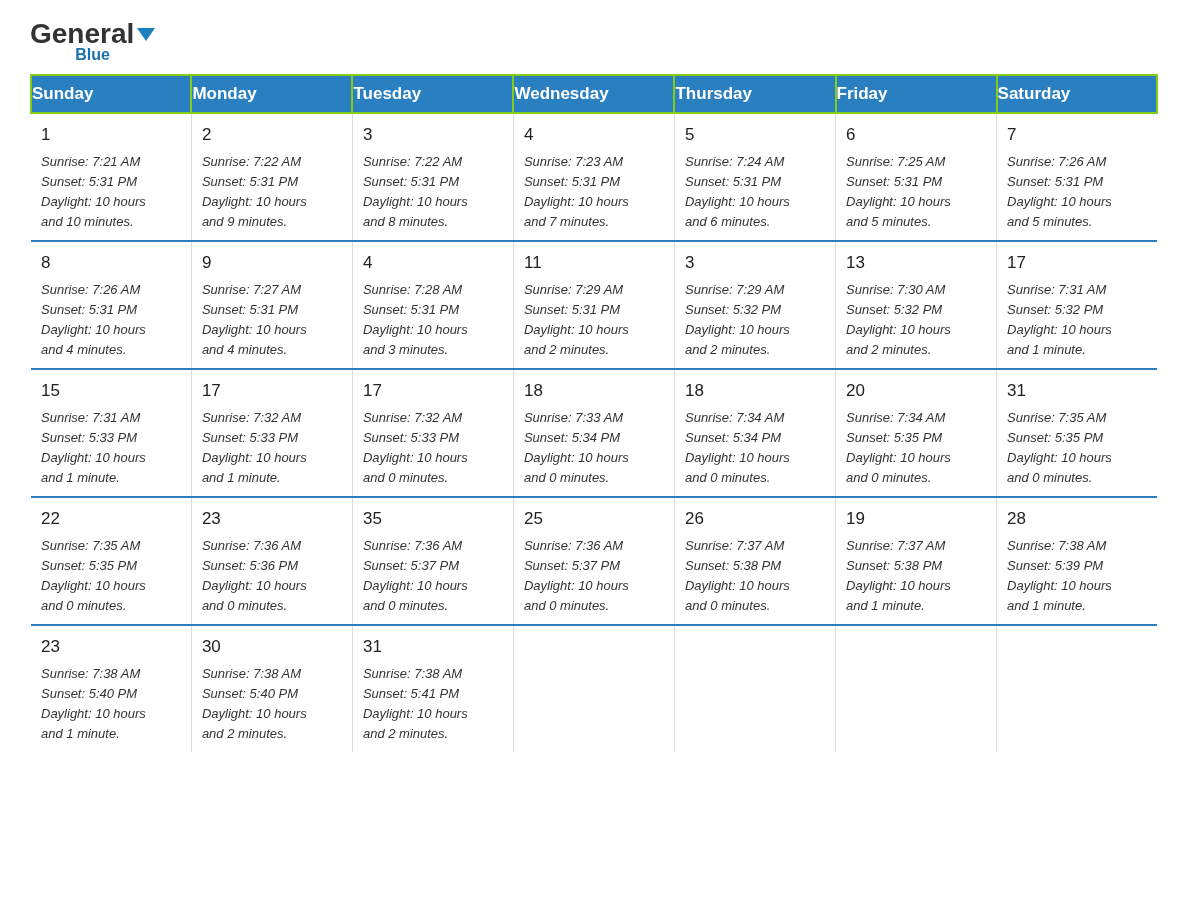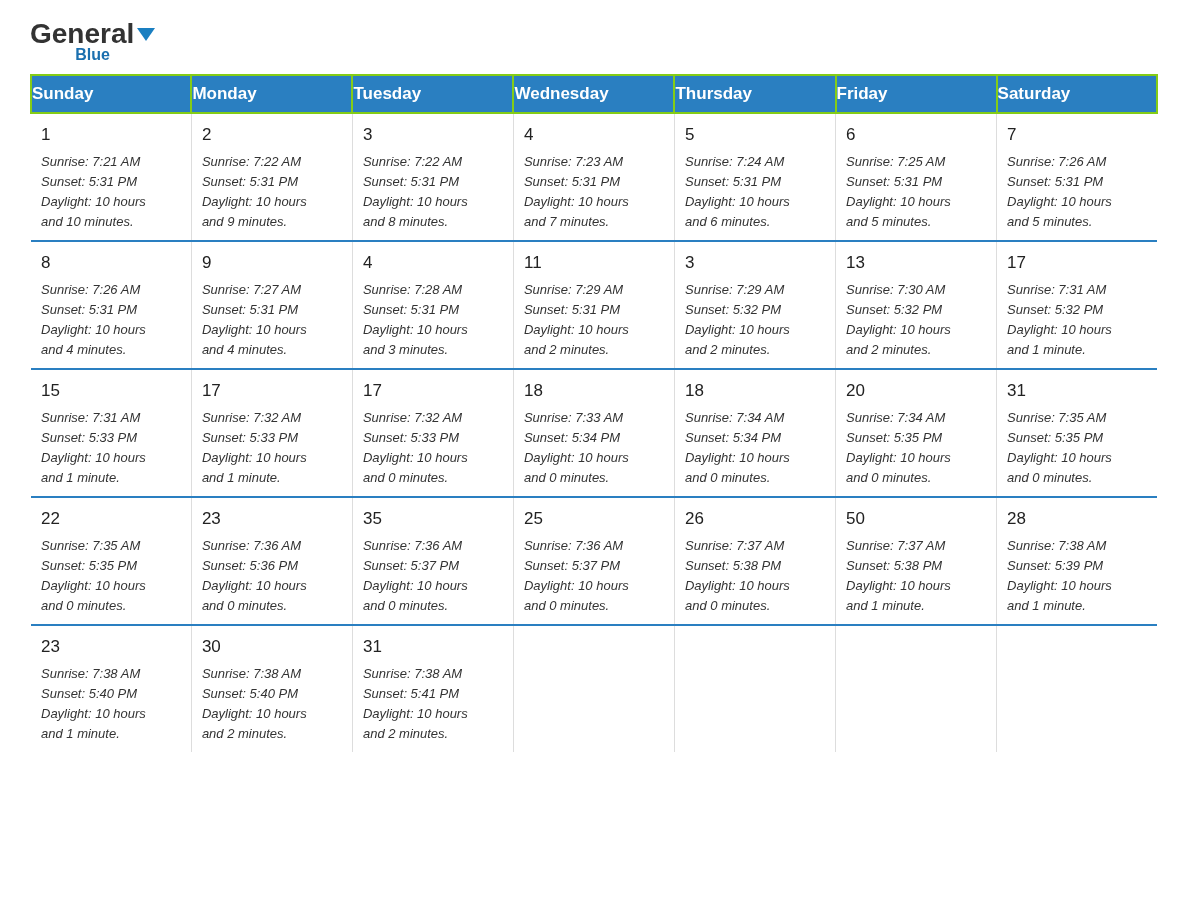--- a/index.html
+++ b/index.html
@@ -239,21 +239,21 @@
         </td>
         <td>
           <span class="day-num">25</span>
 <div class="day-info">Sunrise: 7:36 AM<br>Sunset: 5:37 PM<br>Daylight: 10 hours<br>and 0 minutes.</div>
         </td>
         <td>
           <span class="day-num">26</span>
 <div class="day-info">Sunrise: 7:37 AM<br>Sunset: 5:38 PM<br>Daylight: 10 hours<br>and 0 minutes.</div>
         </td>
         <td>
-          <span class="day-num">50</span>
+          <span class="day-num">19</span>
 <div class="day-info">Sunrise: 7:37 AM<br>Sunset: 5:38 PM<br>Daylight: 10 hours<br>and 1 minute.</div>
         </td>
         <td>
           <span class="day-num">28</span>
 <div class="day-info">Sunrise: 7:38 AM<br>Sunset: 5:39 PM<br>Daylight: 10 hours<br>and 1 minute.</div>
         </td>
       </tr>
       <tr>
         <td>
           <span class="day-num">23</span>

